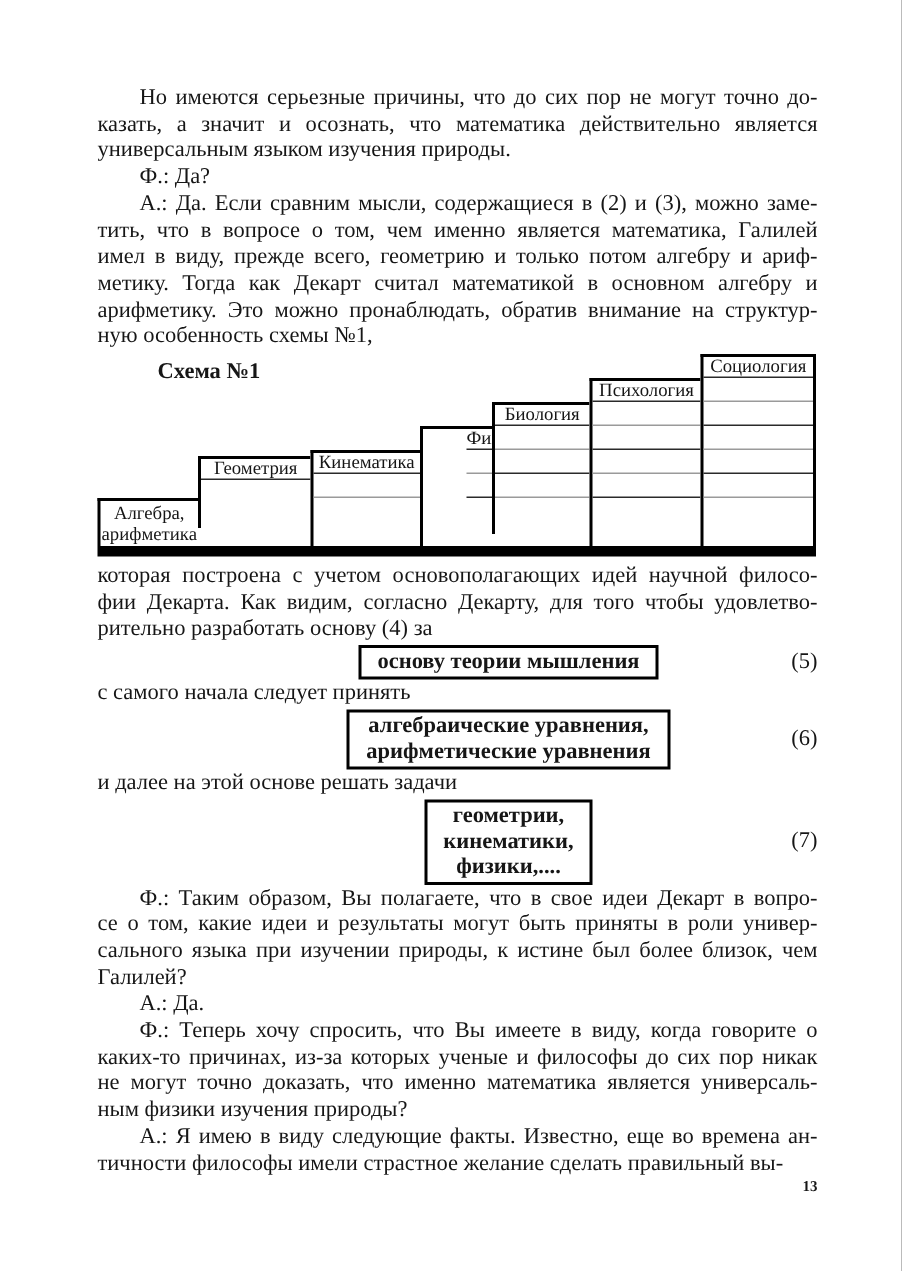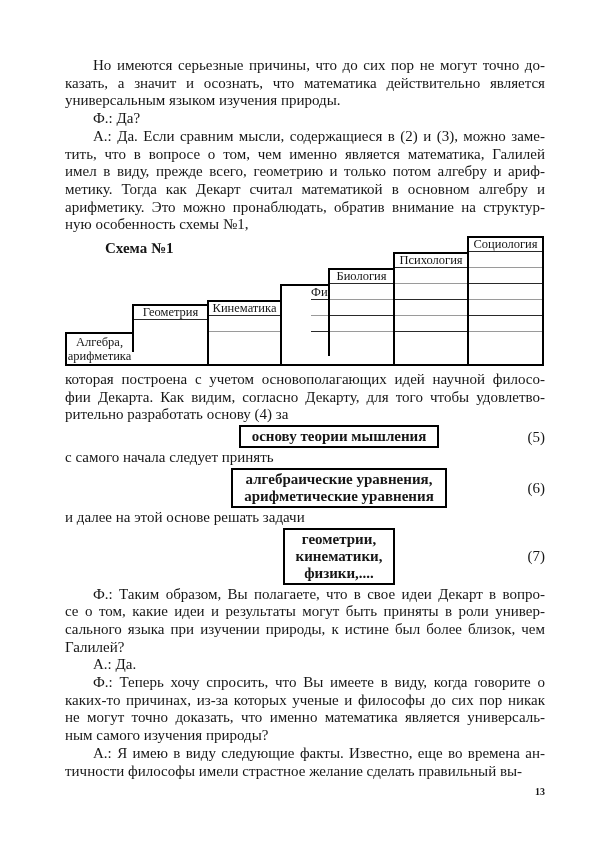--- a/index.html
+++ b/index.html
@@ -11,21 +11,21 @@
   .content{position:absolute;left:65px;top:57px;width:480px;}
   .paragraph{margin:0;}
   .line{
     font-size:15px;line-height:17.7px;
     text-align:justify;text-align-last:justify;
   }
   .line.lastline{text-align:left;text-align-last:left;}
   .line.indent{text-indent:28px;}
 
   
-  .diagram{position:relative;width:479px;height:128px;margin:2px 0 5px 0;border-bottom:2px solid #000000;}
+  .diagram{position:relative;width:479px;height:128px;margin:2px 0 5px 0;border-bottom:7px solid #000000;}
   .diagram-title{position:absolute;left:40px;top:4px;font-weight:bold;font-size:15px;}
   .dcol{position:absolute;box-sizing:border-box;border-left:2px solid #000;border-top:2px solid #000;
         display:flex;flex-direction:column;background:#fff;}
   .dcol.last{border-right:2px solid #000;}
   .dcell-label{height:14px;box-sizing:border-box;border-bottom:1px solid #2a2a2a;
         text-align:center;font-size:12.5px;line-height:13px;overflow:hidden;white-space:nowrap;}
   .dcell-label.tall{flex:1;height:auto;border-bottom:none;display:flex;flex-direction:column;justify-content:center;}
   .dcell-label.tall .dlabel-line{font-size:12.5px;line-height:14px;text-align:center;}
   .drow{height:16px;box-sizing:border-box;}
   .drow.bottom{flex:1;height:auto;}
@@ -146,21 +146,21 @@
         <div class="line">сального языка при изучении природы, к истине был более близок, чем</div>
         <div class="line lastline">Галилей?</div>
       </div>
       <div class="paragraph">
         <div class="line indent lastline">А.: Да.</div>
       </div>
       <div class="paragraph">
         <div class="line indent">Ф.: Теперь хочу спросить, что Вы имеете в виду, когда говорите о</div>
         <div class="line">каких-то причинах, из-за которых ученые и философы до сих пор никак</div>
         <div class="line">не могут точно доказать, что именно математика является универсаль-</div>
-        <div class="line lastline">ным самого изучения природы?</div>
+        <div class="line lastline">ным физики изучения природы?</div>
       </div>
       <div class="paragraph">
         <div class="line indent">А.: Я имею в виду следующие факты. Известно, еще во времена ан-</div>
         <div class="line lastline">тичности философы имели страстное желание сделать правильный вы-</div>
       </div>
     </div>
   <div class="page-number">13</div>
 </div>
 
 </body></html>

